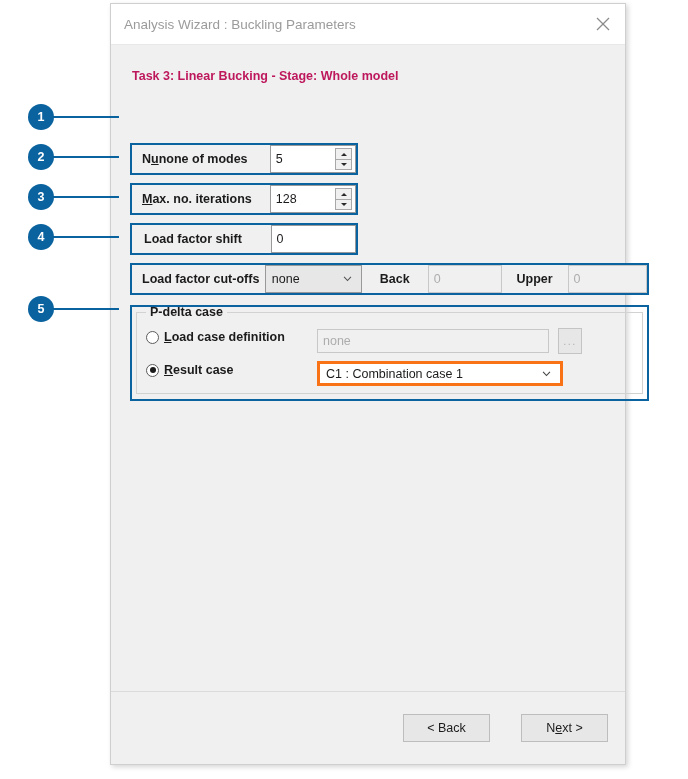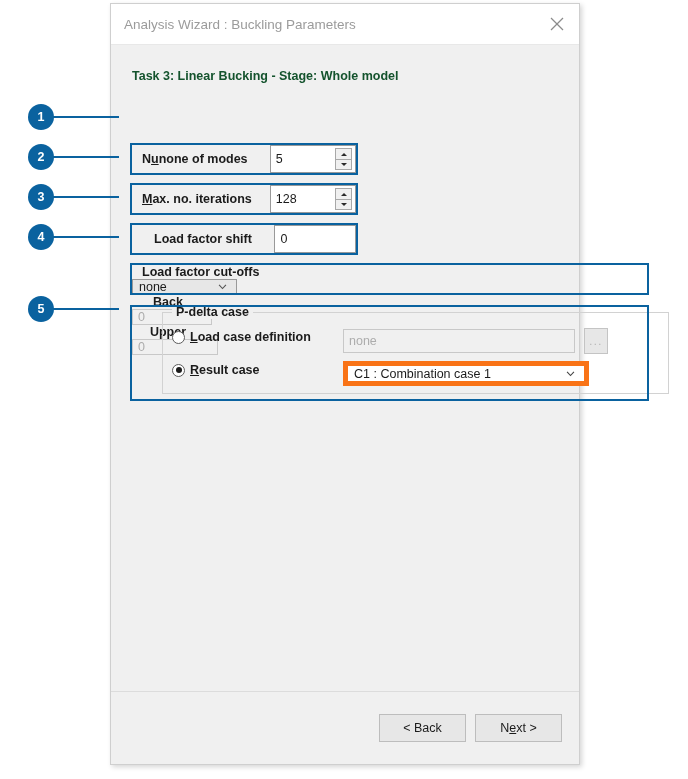--- a/index.html
+++ b/index.html
@@ -41,21 +41,21 @@
     position: absolute;
     height: 2px;
     background: #0a629f;
   }
 
   
   .dialog {
     position: absolute;
     left: 110px;
     top: 3px;
-    width: 470px;
+    width: 516px;
     height: 762px;
     background: #f0f0f0;
     border: 1px solid #cfcfcf;
     box-shadow: 2px 2px 5px rgba(0,0,0,0.17);
     box-sizing: border-box;
     display: flex;
     flex-direction: column;
   }
   .titlebar {
     height: 41px;
@@ -89,21 +89,21 @@
     position: relative;
     background: #f0f0f0;
   }
 
   .task-line {
     position: absolute;
     left: 21px;
     top: 24px;
     font-size: 12.5px;
     font-weight: bold;
-    color: #14532d;
+    color: #be185d;
     white-space: nowrap;
   }
 
   
   .row {
     position: absolute;
     display: flex;
     align-items: stretch;
     box-sizing: border-box;
   }
@@ -183,21 +183,21 @@
     border: 1px solid #999999;
     box-sizing: border-box;
     display: flex;
     align-items: center;
     font-size: 12.5px;
     color: #1b1b1b;
     padding-left: 6px;
     cursor: pointer;
     position: relative;
   }
-  .combo.white { background: #ffffff; border: 5px solid #f97316; }
+  .combo.white { background: #ffffff; border: 3px solid #f97316; }
   .chev {
     position: absolute;
     right: 9px;
     top: 50%;
     margin-top: -3px;
     width: 9px; height: 6px;
   }
 
   
   .groupbox {
@@ -260,20 +260,21 @@
   .footer {
     flex: 0 0 auto;
     height: 73px;
     background: #f0f0f0;
     border-top: 1px solid #dcdcdc;
     display: flex;
     align-items: center;
     justify-content: flex-end;
     padding-right: 17px;
     box-sizing: border-box;
+    gap: 22px;
   }
   .btn {
     width: 87px;
     height: 28px;
     background: #e7e7e7;
     border: 1px solid #bdbdbd;
     box-sizing: border-box;
     font-size: 12.5px;
     color: #1b1b1b;
     display: flex;
@@ -337,47 +338,47 @@
             </div>
           <div class="spin-btn dn">
               <i class="arrow-dn"></i>
             </div>
         </div>
       </div>
     </div>
     <div class="hl" style="left:19px; top:138px; width:228px; height:32px;"></div>
 
     <div class="row" style="left:21px; top:180px; width:224px; height:28px;">
-      <div class="fld-label" style="width:134px; padding-left:22px;">Load factor shift</div>
+      <div class="fld-label" style="width:134px; padding-left:12px;">Load factor shift</div>
       <div class="textbox" style="width:90px;">
         <span>0</span>
       </div>
     </div>
     <div class="hl" style="left:19px; top:178px; width:228px; height:32px;"></div>
 
-    <div class="row" style="left:21px; top:220px; width:515px; height:28px;flex-direction:column;">
+    <div class="row" style="left:21px; top:220px; width:515px; height:28px;">
       <div class="fld-label" style="width:134px; padding-left:10px;">Load factor cut-offs</div>
       <div class="combo" style="width:105px;">
         <span>none</span>
         <svg class="chev" viewBox="0 0 10 7">
           <polyline points="1,1 5,5.3 9,1" fill="none" stroke="#555555" stroke-width="1.3"></polyline>
         </svg>
       </div>
       <div class="fld-label" style="width:72px; justify-content:center;">Back</div>
       <div class="textbox disabled" style="width:80px;">
         <span>0</span>
       </div>
       <div class="fld-label" style="width:72px; justify-content:center;">Upper</div>
       <div class="textbox disabled" style="width:86px;">
         <span>0</span>
       </div>
     </div>
     <div class="hl" style="left:19px; top:218px; width:519px; height:32px;"></div>
 
-    <div class="groupbox" style="left:25px; top:267px; width:507px; height:82px;margin-left:26px;">
+    <div class="groupbox" style="left:25px; top:267px; width:507px; height:82px;">
       <div class="group-title">P-delta case</div>
 
       <div class="radio-row" style="left:9px; top:17px;">
         <span class="radio"></span>
         <span class="fld-label">
             <span></span>
             <u>L</u>
             <span>oad case definition</span>
           </span>
       </div>

